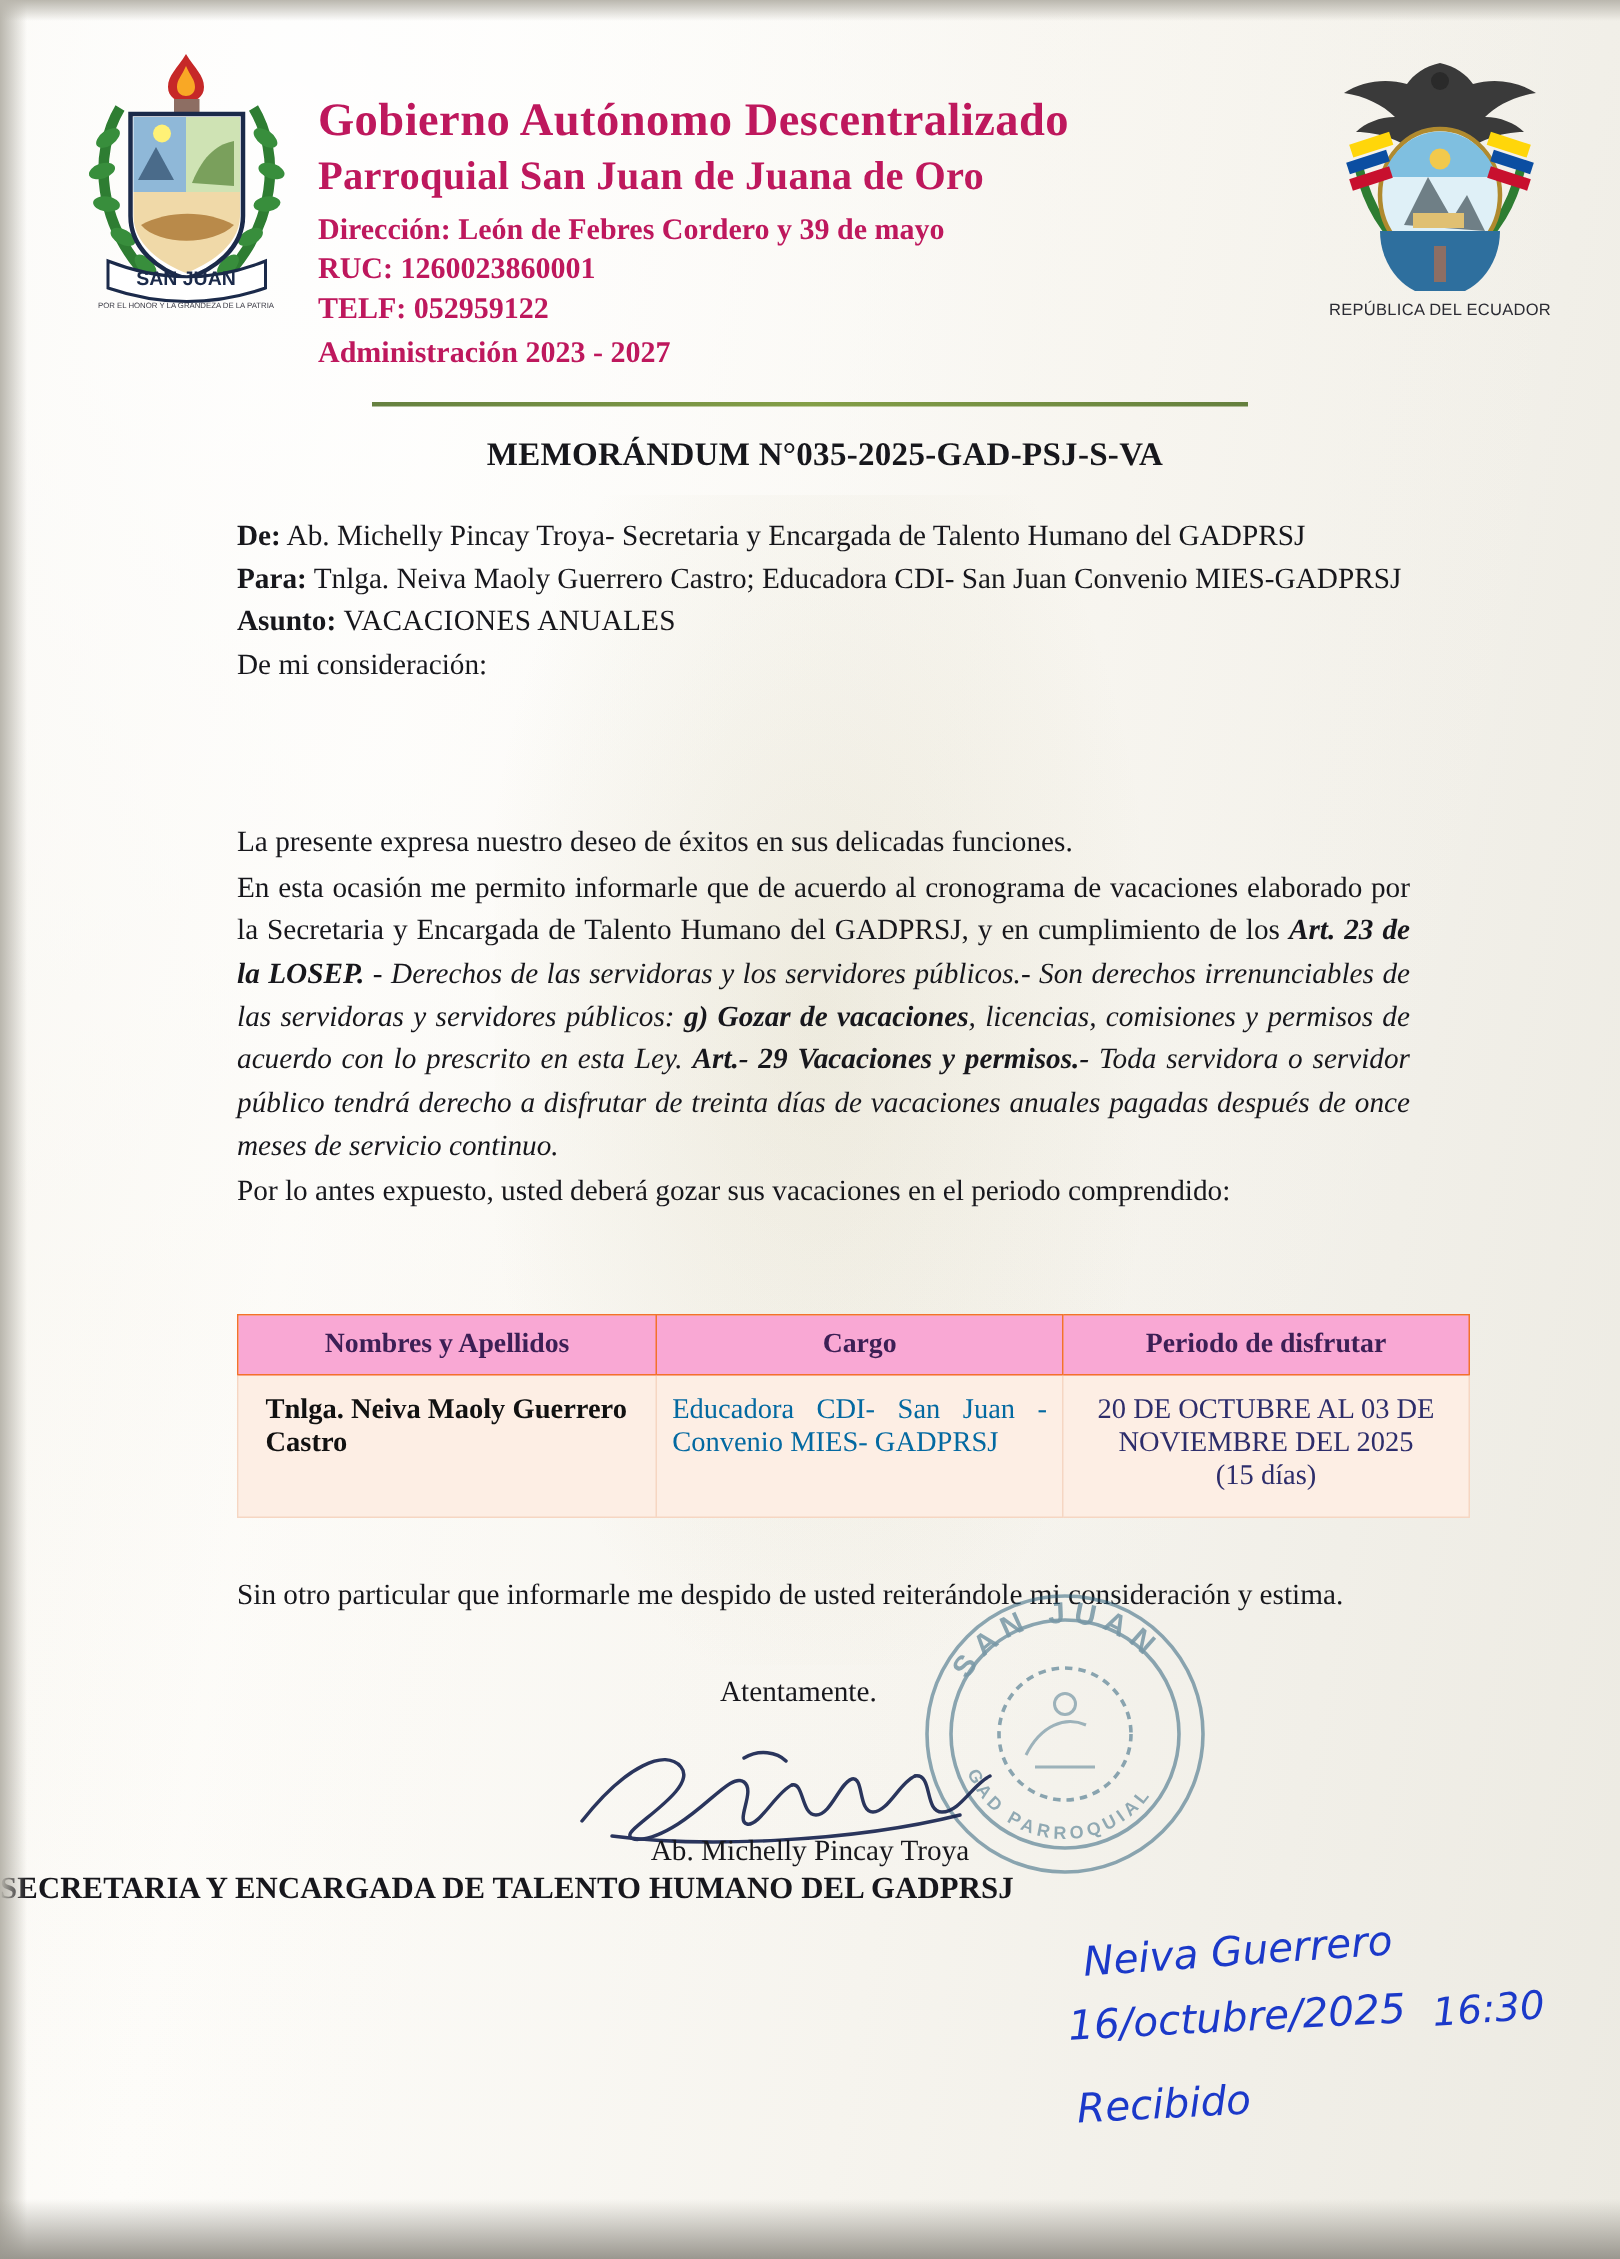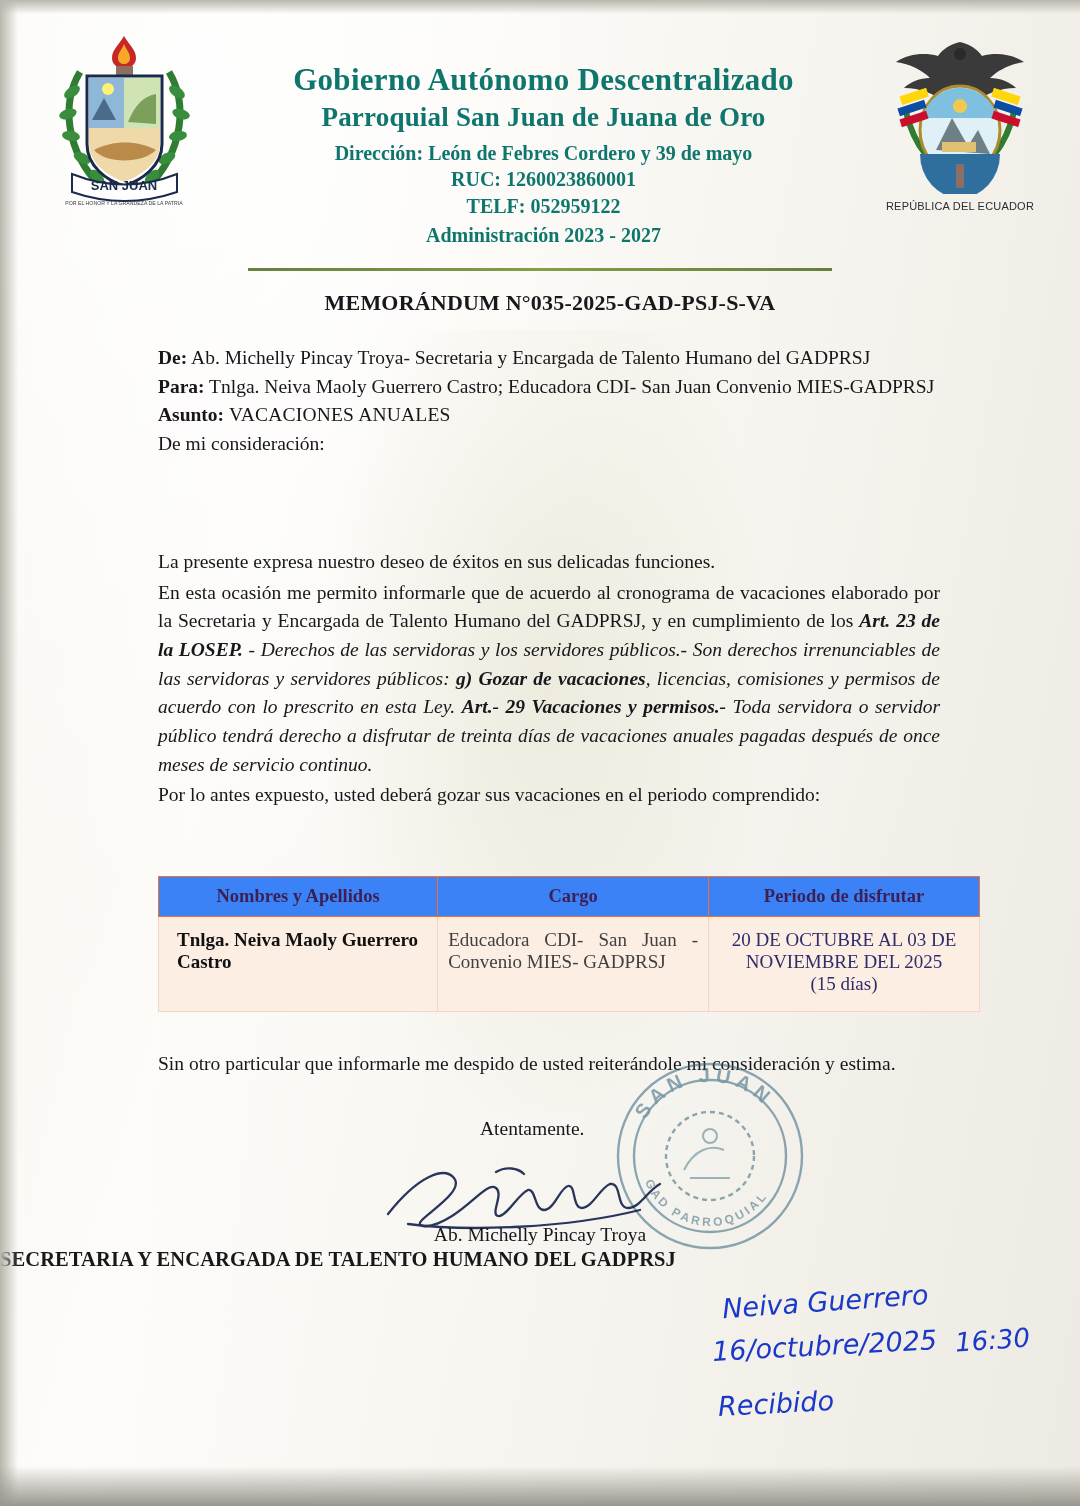--- a/index.html
+++ b/index.html
@@ -64,22 +64,21 @@
   .crest-caption {
     font-size: 11px;
     letter-spacing: .2px;
     color: #2b2b33;
     font-family: "Liberation Sans", sans-serif;
     margin-top: 2px;
   }
   .header-text {
     position: absolute;
     left: 212px; right: 205px; top: 40px;
-    text-align: center;
-    color: #0f766e;
+    color: #be185d;
   }
   .org-line1 {
     font-size: 31px;
     font-weight: bold;
     letter-spacing: .3px;
     line-height: 1.18;
   }
   .org-line2 {
     font-size: 27px;
     font-weight: bold;
@@ -147,42 +146,42 @@
   
   .vac-table {
     position: absolute;
     left: 158px;
     right: 100px;
     top: 876px;
     border-collapse: collapse;
     table-layout: fixed;
   }
   .vac-table th {
-    background: #3b82f6;
+    background: #f9a8d4;
     color: #3c1f55;
     font-size: 18.5px;
     font-weight: bold;
     padding: 9px 6px;
     text-align: center;
     border: 1px solid #f4712b;
   }
   .vac-table td {
     background: #fdeee4;
     font-size: 19px;
     padding: 12px 10px 16px 10px;
     vertical-align: top;
     border: 1px solid #f6d6c2;
   }
   .cell-name {
     font-weight: bold;
     color: #111;
     padding-left: 18px !important;
   }
   .cell-cargo {
-    color: #404040;
+    color: #0369a1;
     text-align: justify;
   }
   .cell-period {
     color: #2d2d6b;
     text-align: center;
   }
 
   .closing {
     position: absolute;
     left: 158px;

